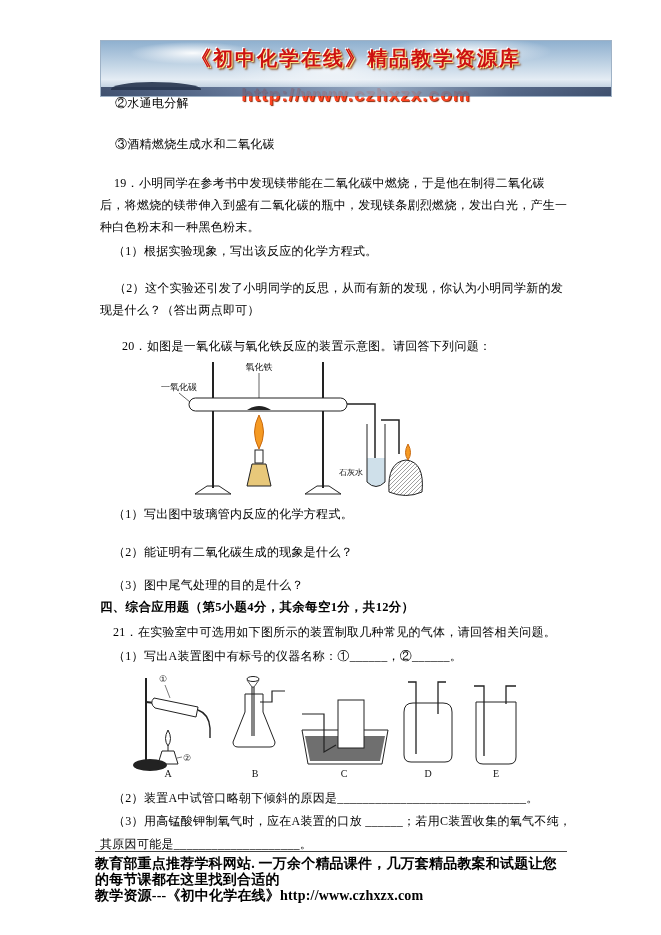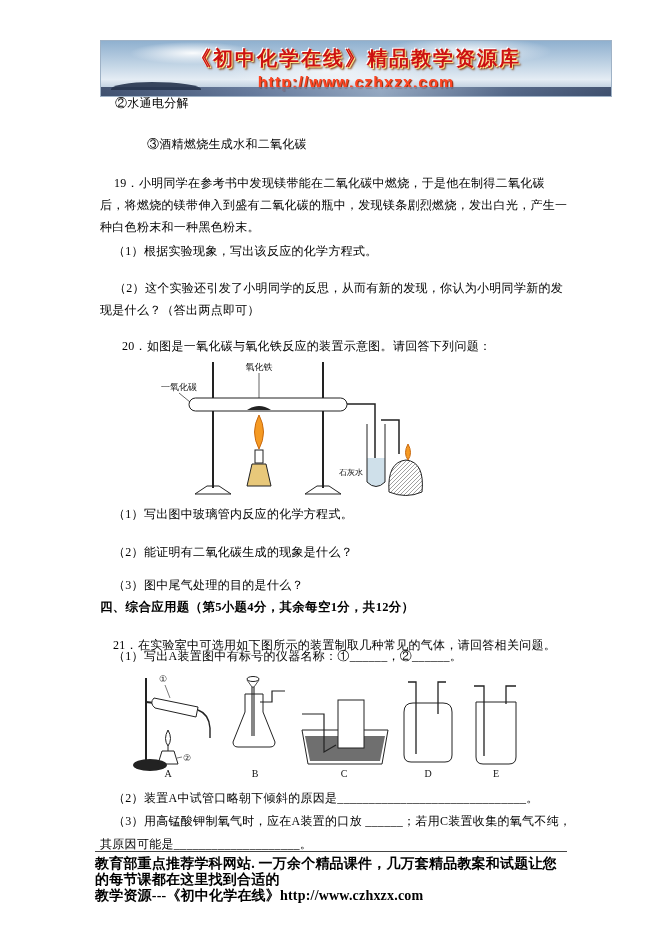--- a/index.html
+++ b/index.html
@@ -28,22 +28,22 @@
   }
   .banner-title {
     margin-top: 4px;
     font-size: 20px;
     font-weight: 700;
     letter-spacing: 2px;
     color: #cc1111;
     text-shadow: 1px 1px 0 #ffe08a, -1px -1px 0 #ffffff, 2px 2px 2px #7a3300;
   }
   .banner-url {
-    margin-top: 2px;
-    font-size: 16px;
+    margin-top: 12px;
+    font-size: 19px;
     font-weight: 700;
     letter-spacing: 1px;
     color: #ff4422;
     text-shadow: 1px 1px 1px #882200;
     font-family: "Liberation Sans", "DejaVu Sans", sans-serif;
   }
   .banner-strip {
     position: absolute;
     left: 0; bottom: 0;
     width: 100%; height: 9px;
@@ -92,21 +92,21 @@
 <div class="page">
 
   <div class="banner">
     <div class="banner-title">《初中化学在线》精品教学资源库</div>
     <div class="banner-url">http://www.czhxzx.com</div>
     <div class="banner-strip"></div>
     <div class="banner-boat"></div>
   </div>
 
   <div class="t" style="left:115px; top:92px;">②水通电分解</div>
-  <div class="t" style="left:115px; top:133px;margin-left:32px;">③酒精燃烧生成水和二氧化碳</div>
+  <div class="t" style="left:115px; top:133px;">③酒精燃烧生成水和二氧化碳</div>
 
   <div class="t w indent" style="left:100px; top:172px;">19．小明同学在参考书中发现镁带能在二氧化碳中燃烧，于是他在制得二氧化碳后，将燃烧的镁带伸入到盛有二氧化碳的瓶中，发现镁条剧烈燃烧，发出白光，产生一种白色粉末和一种黑色粉末。</div>
   <div class="t" style="left:113px; top:240px;">（1）根据实验现象，写出该反应的化学方程式。</div>
   <div class="t w indent" style="left:100px; top:277px;">（2）这个实验还引发了小明同学的反思，从而有新的发现，你认为小明同学新的发现是什么？（答出两点即可）</div>
 
   <div class="t" style="left:122px; top:335px;">20．如图是一氧化碳与氧化铁反应的装置示意图。请回答下列问题：</div>
 
   <div class="fig" style="left:150px; top:358px;margin-left:11px;">
     <svg width="270" height="145" viewBox="0 0 270 145">
       <defs>
@@ -144,21 +144,21 @@
       <path d="M247,86 Q252,95 247,102 Q242,95 247,86 Z" fill="#f59a23" stroke="#c96a10"></path>
     </svg>
   </div>
 
   <div class="t" style="left:113px; top:503px;">（1）写出图中玻璃管内反应的化学方程式。</div>
   <div class="t" style="left:113px; top:541px;">（2）能证明有二氧化碳生成的现象是什么？</div>
   <div class="t" style="left:113px; top:574px;">（3）图中尾气处理的目的是什么？</div>
 
   <div class="t bold" style="left:100px; top:596px;">四、综合应用题（第5小题4分，其余每空1分，共12分）</div>
 
-  <div class="t" style="left:113px; top:634px;text-align:right;">21．在实验室中可选用如下图所示的装置制取几种常见的气体，请回答相关问题。</div>
+  <div class="t" style="left:113px; top:621px;text-align:right;">21．在实验室中可选用如下图所示的装置制取几种常见的气体，请回答相关问题。</div>
   <div class="t" style="left:113px; top:645px;">（1）写出A装置图中有标号的仪器名称：①______，②______。</div>
 
   <div class="fig" style="left:132px; top:672px;">
     <svg width="400" height="108" viewBox="0 0 400 108">
 
       <line x1="14" y1="6" x2="14" y2="90" stroke="#222" stroke-width="2"></line>
       <ellipse cx="18" cy="93" rx="17" ry="6" fill="#222"></ellipse>
       <line x1="14" y1="30" x2="32" y2="32" stroke="#222" stroke-width="2"></line>
       <path d="M22,26 Q17,31 23,36 L64,45 L66,35 Z" fill="#ffffff" stroke="#222"></path>
       <path d="M66,38 Q77,42 78,56 L78,66" fill="none" stroke="#222" stroke-width="1.4"></path>

